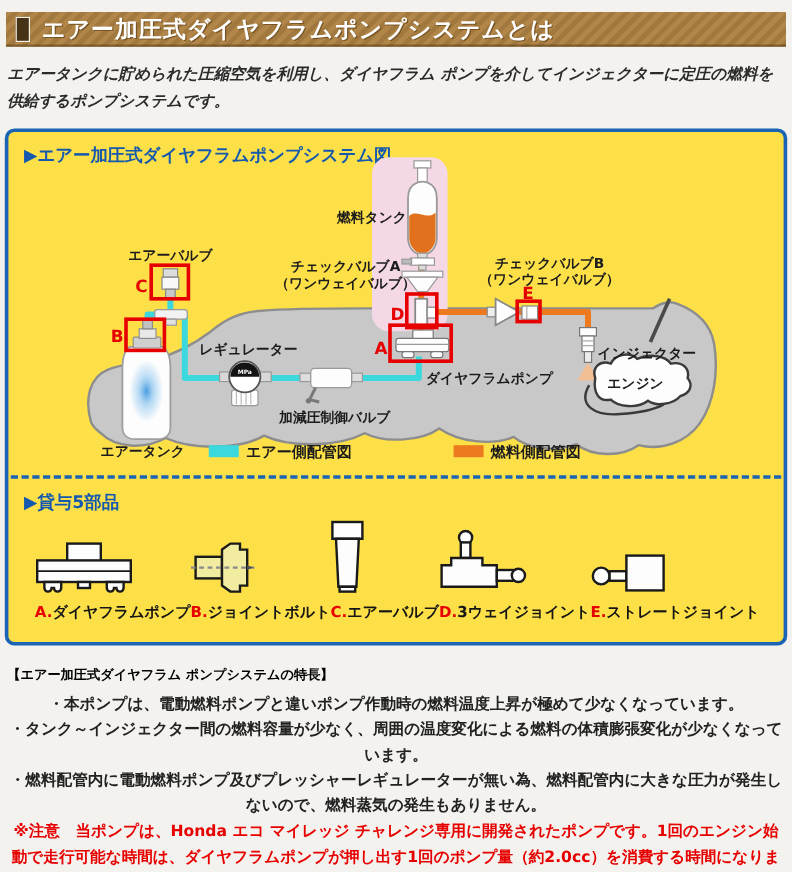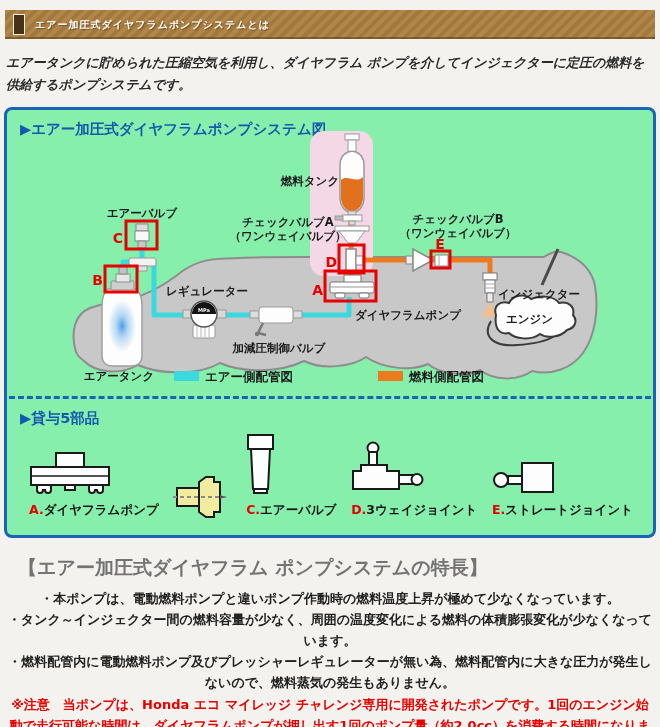--- a/index.html
+++ b/index.html
@@ -9,35 +9,35 @@
     font-family:"DejaVu Sans","Liberation Sans",sans-serif;
     -webkit-font-smoothing:antialiased;
   }
   .header-bar{
     margin:10px 5px 0 5px;height:29px;
     background:repeating-linear-gradient(135deg,#b28549 0 4px,#a1783d 4px 8px);
     display:flex;align-items:center;padding-left:8px;
     box-shadow:inset 0 -2px 0 rgba(90,64,28,.55);
   }
   .header-accent{width:10px;height:19px;background:#453217;border:1px solid #f6f1e6;margin-right:10px;flex:0 0 auto;}
-  .header-title{color:#ffffff;font-weight:bold;font-size:10px;letter-spacing:1px;text-shadow:1px 1px 0 rgba(92,62,20,.65);white-space:nowrap;}
+  .header-title{color:#ffffff;font-weight:bold;font-size:19px;letter-spacing:1px;text-shadow:1px 1px 0 rgba(92,62,20,.65);white-space:nowrap;}
   .intro{margin:13px 6px 11px 6px;font-size:13px;font-weight:bold;color:#2b2b2b;line-height:1.7;font-style:italic;}
-  .blue-box{margin:0 4px;border:3px solid #1b63b5;border-radius:8px;background:#86efac;}
+  .blue-box{margin:0 4px;border:3px solid #1b63b5;border-radius:8px;background:#fde047;}
   .diagram-section{position:relative;height:286px;}
   .section-title{position:absolute;top:10px;left:13px;margin:0;color:#1459ae;font-size:14.5px;font-weight:bold;white-space:nowrap;}
   .diagram-svg{position:absolute;top:20px;left:2px;}
   .dashed-divider{border-top:3px dashed #1b63b5;margin:0 2px;}
   .parts-section{position:relative;height:136px;}
   .parts-row{display:flex;justify-content:space-between;align-items:flex-end;padding:34px 20px 0 22px;}
   .part{display:flex;flex-direction:column;align-items:flex-start;}
   .part-icon{display:block;}
   .part-label{font-size:12.5px;font-weight:bold;color:#151515;margin-top:7px;white-space:nowrap;}
   .red-letter{color:#e60000;}
   .features{margin:17px 6px 0 6px;}
-  .features-title{margin:0 0 7px 12px;color:#737373;font-size:19px;font-weight:bold;}
+  .features-title{margin:0 0 7px 0;color:#000000;font-size:11px;font-weight:bold;}
   .features p{margin:0;font-size:13px;font-weight:bold;color:#222;line-height:1.62;text-align:center;}
   .features .note{color:#e60000;margin-top:1px;}
   svg text{font-family:"DejaVu Sans","Liberation Sans",sans-serif;}
 </style>
 </head>
 <body>
 
 <div class="header-bar">
   <span class="header-accent"></span>
   <span class="header-title">エアー加圧式ダイヤフラムポンプシステムとは</span>
@@ -230,20 +230,21 @@
 
       <div class="part">
         <svg class="part-icon" width="58" height="44" viewBox="0 0 58 44">
           <g fill="#f1eca0" stroke="#1a1a1a" stroke-width="2">
             <rect x="4" y="13" width="22" height="18"></rect>
             <path d="M 26,7 L 33,2 L 41,2 L 41,7 L 47,7 L 47,37 L 41,37 L 41,42 L 33,42 L 26,37 Z"></path>
           </g>
           <line x1="0" y1="22" x2="56" y2="22" stroke="#8a8a8a" stroke-width="2" stroke-dasharray="4 3"></line>
           <path d="M 52,22 l -5,-2 v4 Z" fill="#555"></path>
         </svg>
+        <div class="part-label"><span class="red-letter">B.</span><span>ジョイントボルト</span></div>
       </div>
 
       <div class="part">
         <svg class="part-icon" width="30" height="62" viewBox="0 0 30 62">
           <g fill="#fdfdfd" stroke="#1a1a1a" stroke-width="2">
             <rect x="2" y="2" width="25" height="14"></rect>
             <path d="M 5,16 L 24,16 L 22,56 L 7,56 Z"></path>
             <rect x="8" y="56" width="13" height="4"></rect>
           </g>
         </svg>

